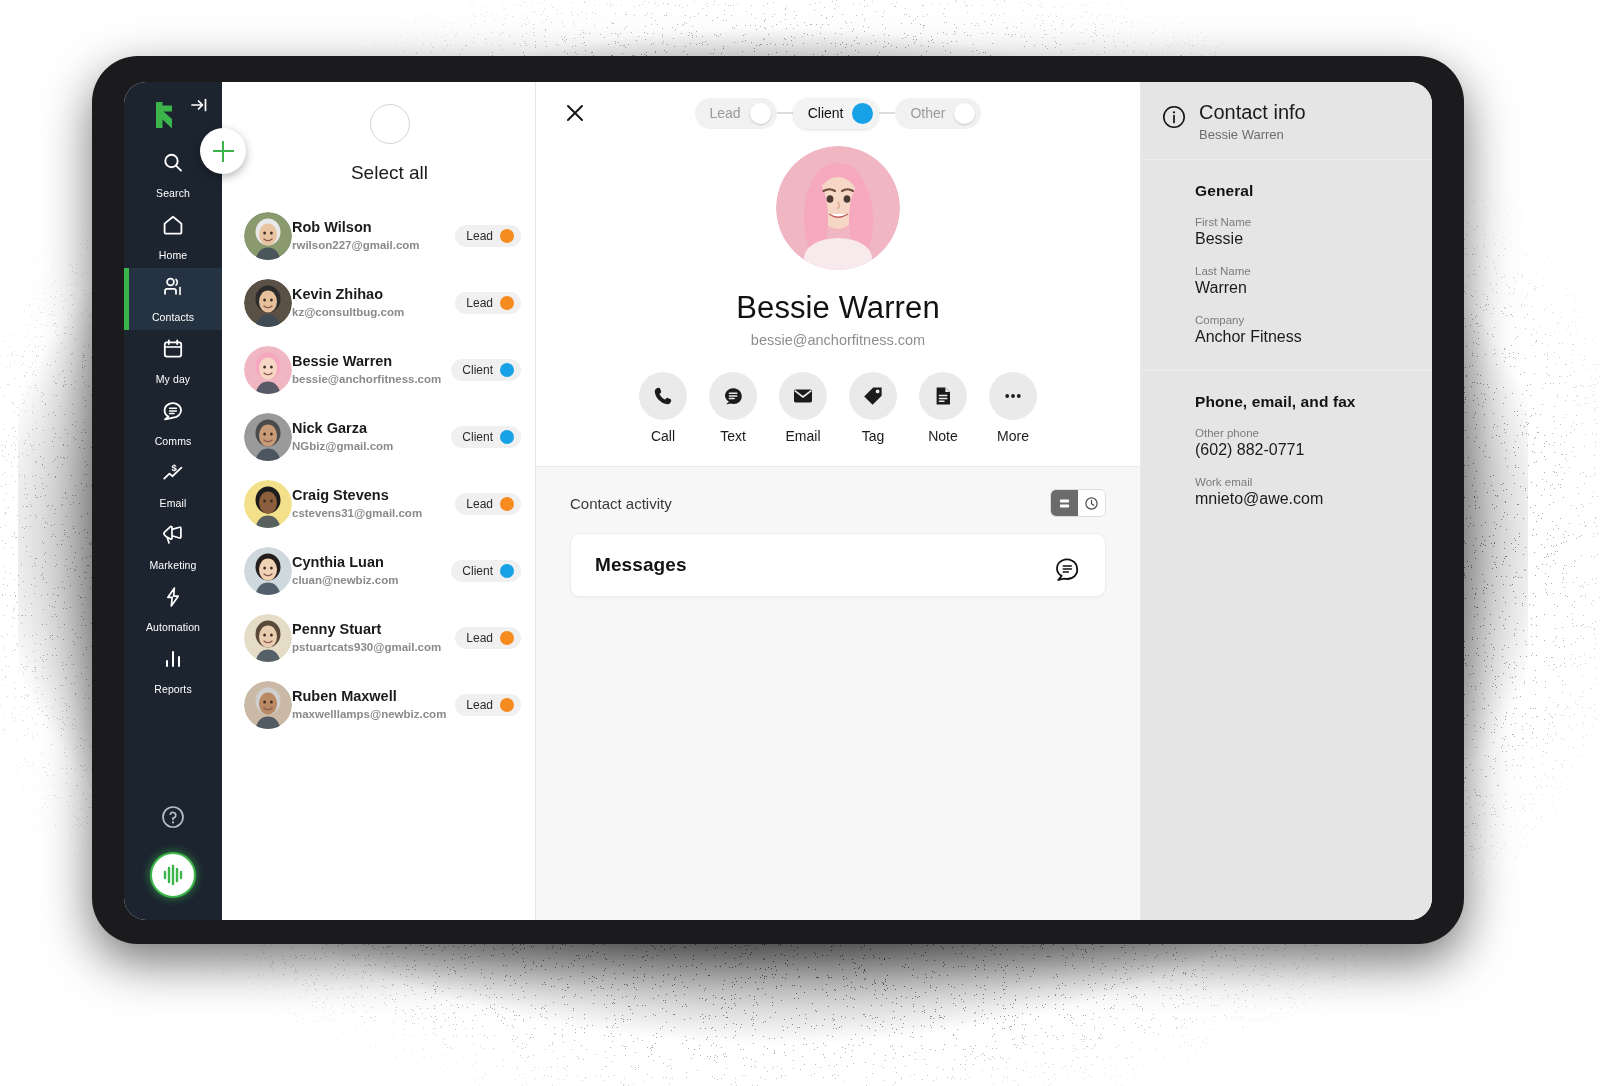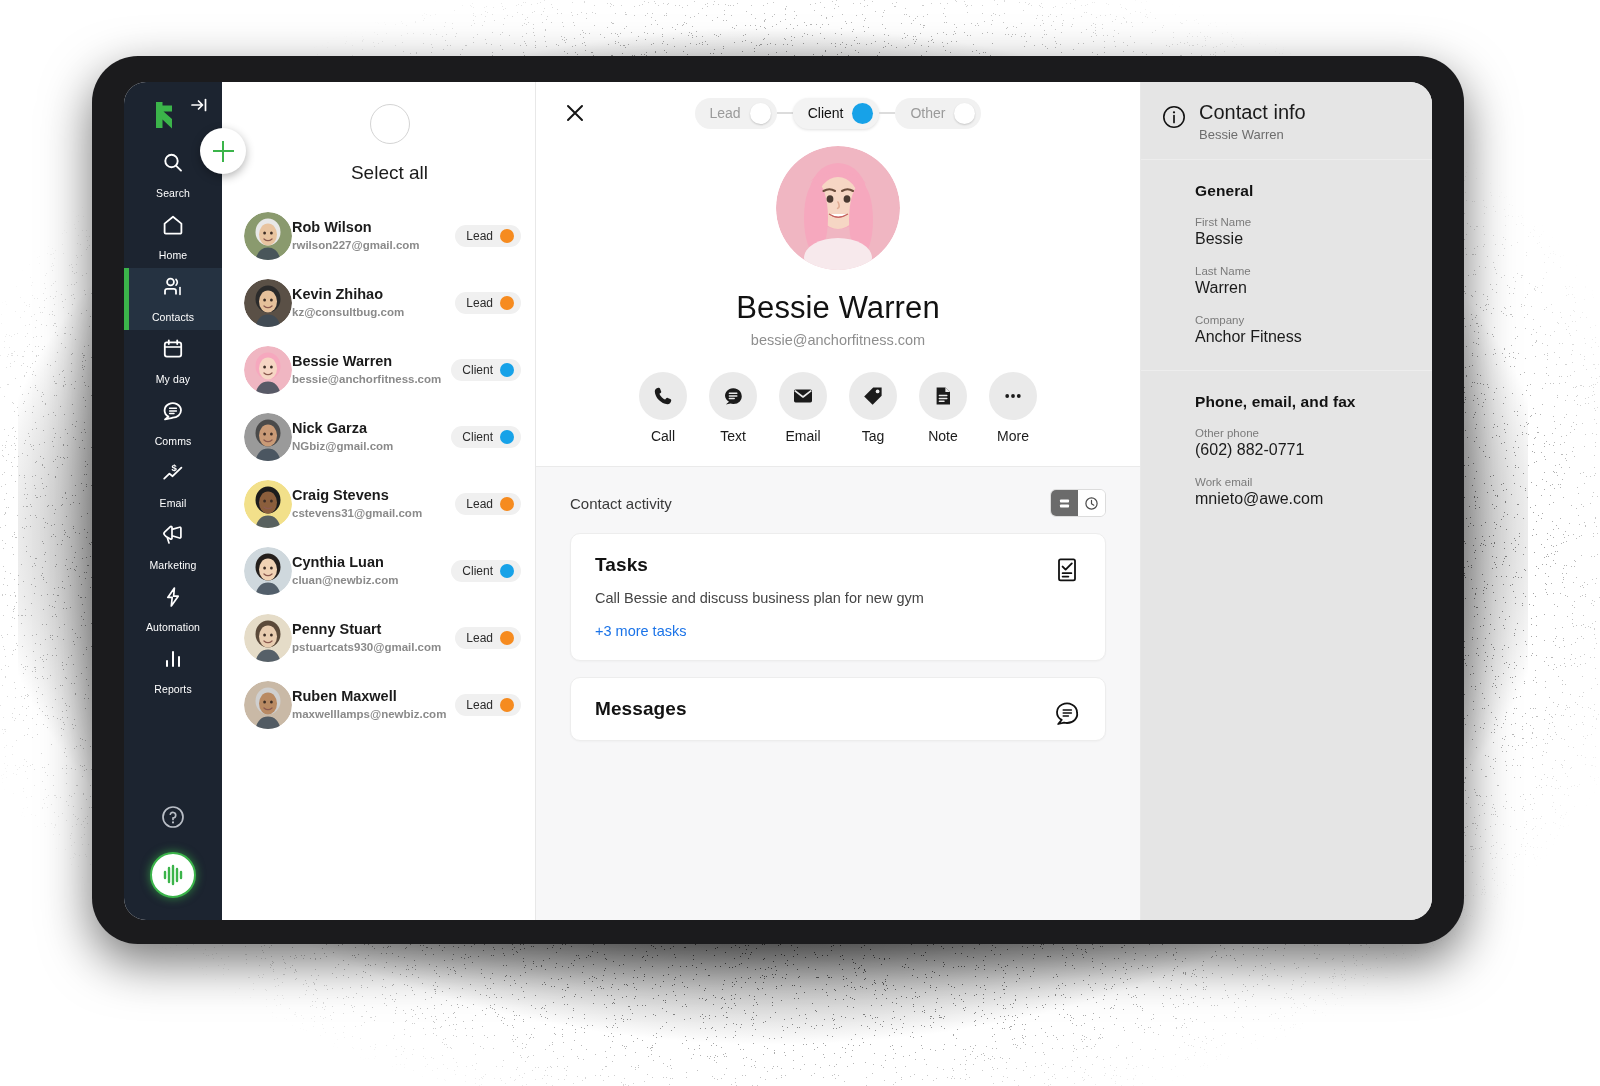--- a/index.html
+++ b/index.html
@@ -732,33 +732,20 @@
               </div>
               <div class="vt-btn">
                 <svg width="15" height="15" viewBox="0 0 15 15">
                   <circle cx="7.5" cy="7.5" r="5.6" stroke="#4a4a4a" stroke-width="1.2" fill="none"></circle>
                   <path d="M7.5 4.4 V7.7 L9.8 9.2" stroke="#4a4a4a" stroke-width="1.2" fill="none" stroke-linecap="round" stroke-linejoin="round"></path>
                 </svg>
               </div>
             </div>
           </div>
 
-          <div class="card">
-            <div class="card-title">Tasks</div>
-            <div class="card-body">Call Bessie and discuss business plan for new gym</div>
-            <div class="card-link">+3 more tasks</div>
-            <span class="card-icon">
-              <svg width="28" height="28" viewBox="0 0 28 28">
-                <rect x="6" y="3.4" width="16" height="21" rx="1.6" stroke="#111" stroke-width="1.8" fill="none"></rect>
-                <path d="M9.6 10.6 L12.6 13.6 L18.8 7.4" stroke="#111" stroke-width="1.9" fill="none" stroke-linecap="round" stroke-linejoin="round"></path>
-                <path d="M9.6 17.2 H18.4" stroke="#111" stroke-width="1.7" stroke-linecap="round"></path>
-                <path d="M9.6 20.6 H15.4" stroke="#111" stroke-width="1.7" stroke-linecap="round"></path>
-              </svg>
-            </span>
-          </div>
 
           <div class="card">
             <div class="card-title">Messages</div>
             <span class="card-icon">
               <svg width="28" height="28" viewBox="0 0 28 28">
                 <path d="M24 12.4 A10 8.9 0 1 0 8.7 19.9 L5.2 24 L11 22.6 A12 12 0 0 0 14 23 A10 8.9 0 0 0 24 12.4 Z" stroke="#111" stroke-width="1.8" fill="none" stroke-linejoin="round"></path>
                 <path d="M10.2 10 H18.4 M10.2 13 H18.4 M10.2 16 H15.4" stroke="#111" stroke-width="1.5" stroke-linecap="round"></path>
               </svg>
             </span>
           </div>

